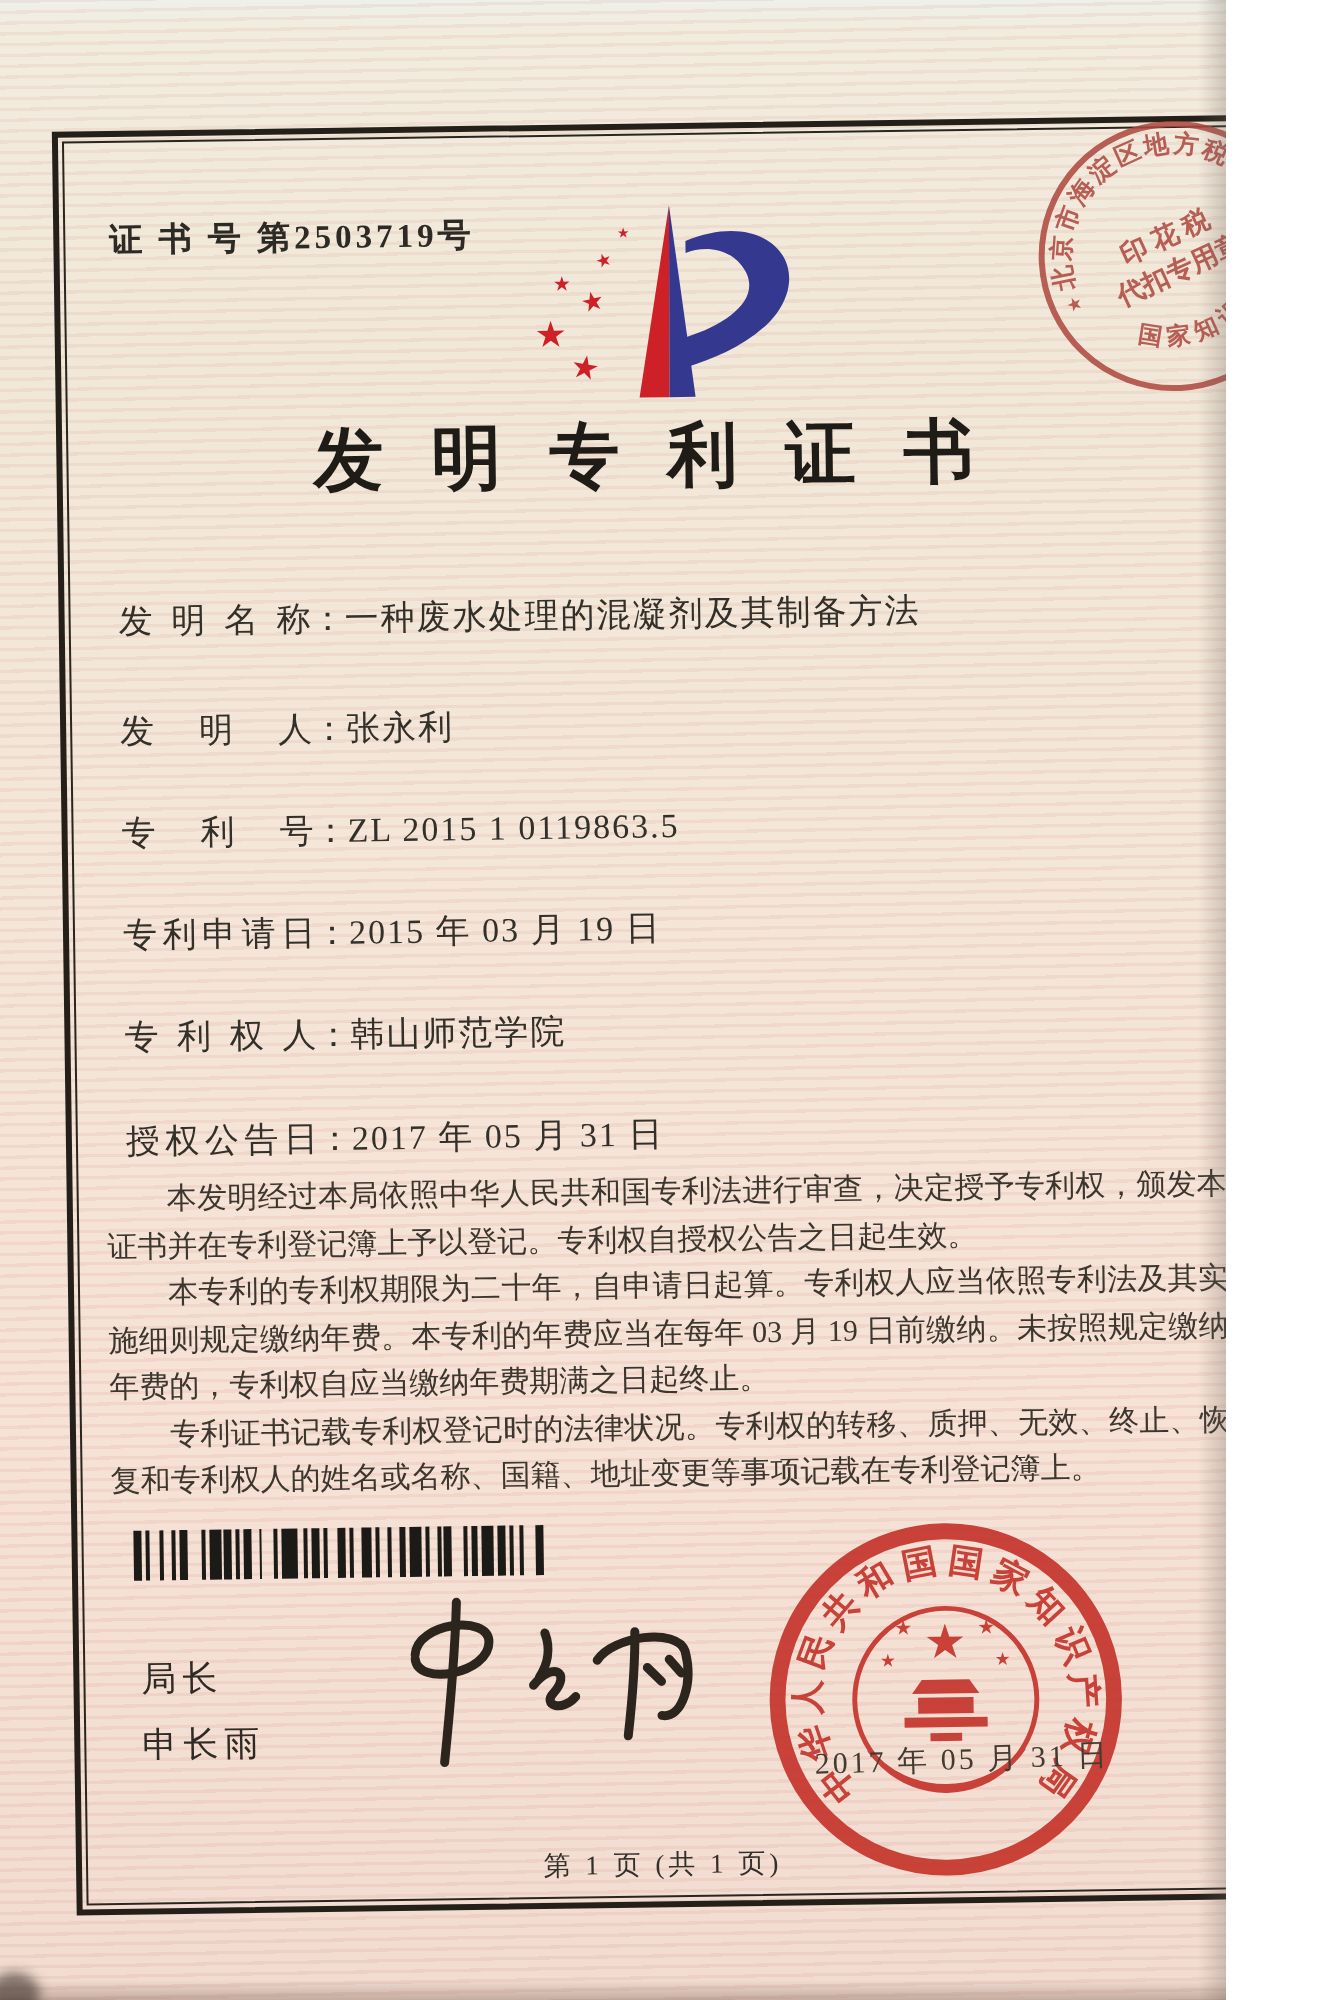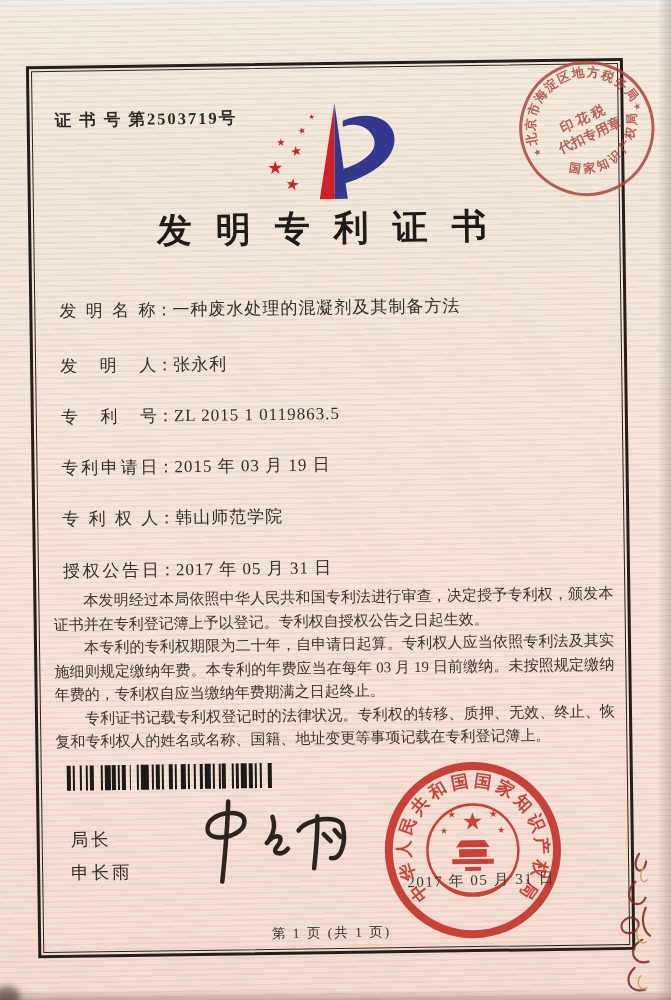--- a/index.html
+++ b/index.html
@@ -1,17 +1,17 @@
 <!DOCTYPE html>
 <html><head>
 <meta charset="utf-8">
 <style>
   html,body{margin:0;padding:0;}
   body{width:671px;height:1000px;overflow:hidden;font-family:"Liberation Serif","DejaVu Serif",serif;}
-  .page{position:relative;width:671px;height:1000px;overflow:hidden;
+  .page{position:relative;width:613px;height:1000px;overflow:hidden;
     background:linear-gradient(180deg,#eef0ea 0px,#f2ecdf 14px,#f1e8d9 150px,#f4e6d9 420px,#f6e2d6 700px,#f2dcd1 1000px);}
   .texture{position:absolute;inset:0;z-index:1;pointer-events:none;
     background:repeating-linear-gradient(179deg,rgba(205,125,110,0.10) 0 1.6px,rgba(255,255,255,0) 1.6px 5.4px);
     mix-blend-mode:multiply;}
   .edge-right{position:absolute;top:0;right:0;width:14px;height:100%;z-index:6;
     background:linear-gradient(90deg,rgba(0,0,0,0) ,rgba(110,100,92,0.28));}
   .edge-bottom{position:absolute;left:0;bottom:0;width:100%;height:10px;z-index:6;
     background:linear-gradient(0deg,rgba(90,60,50,0.30),rgba(0,0,0,0));}
   .blob{position:absolute;left:-6px;bottom:-8px;width:26px;height:22px;border-radius:50%;
     background:rgba(40,32,26,0.55);filter:blur(3px);z-index:6;}

